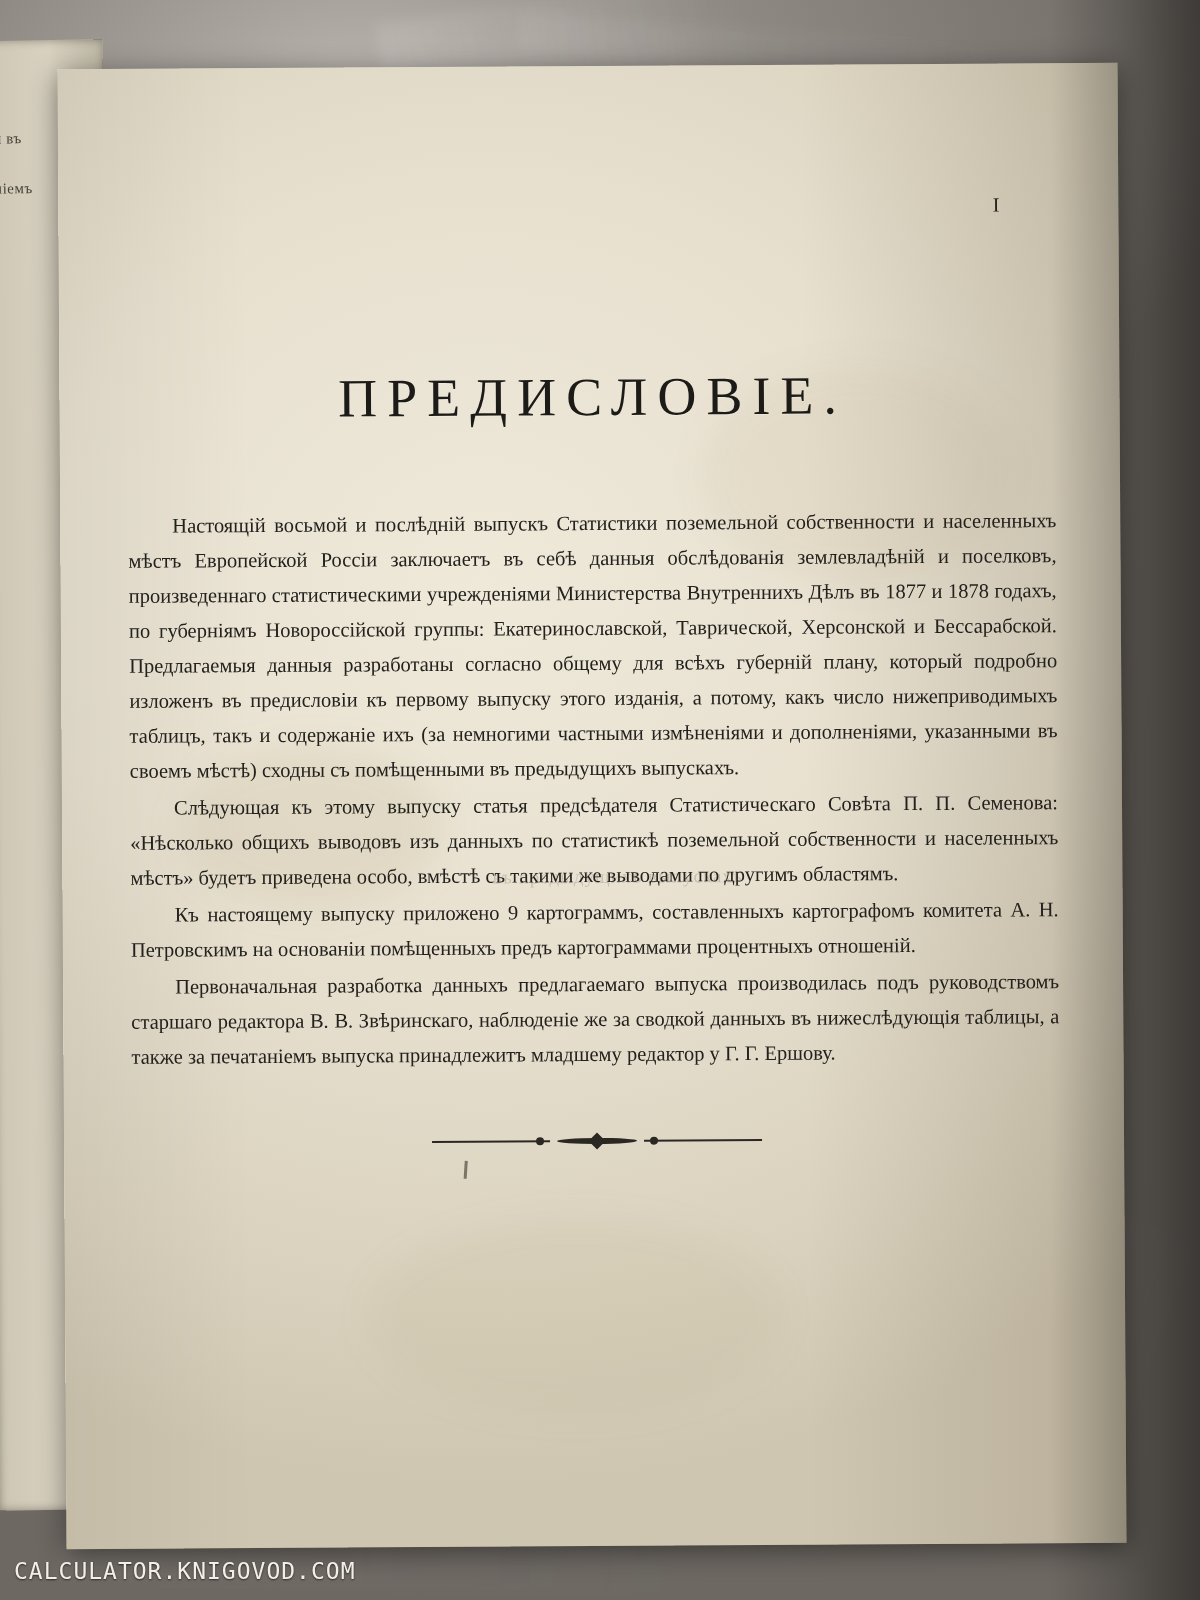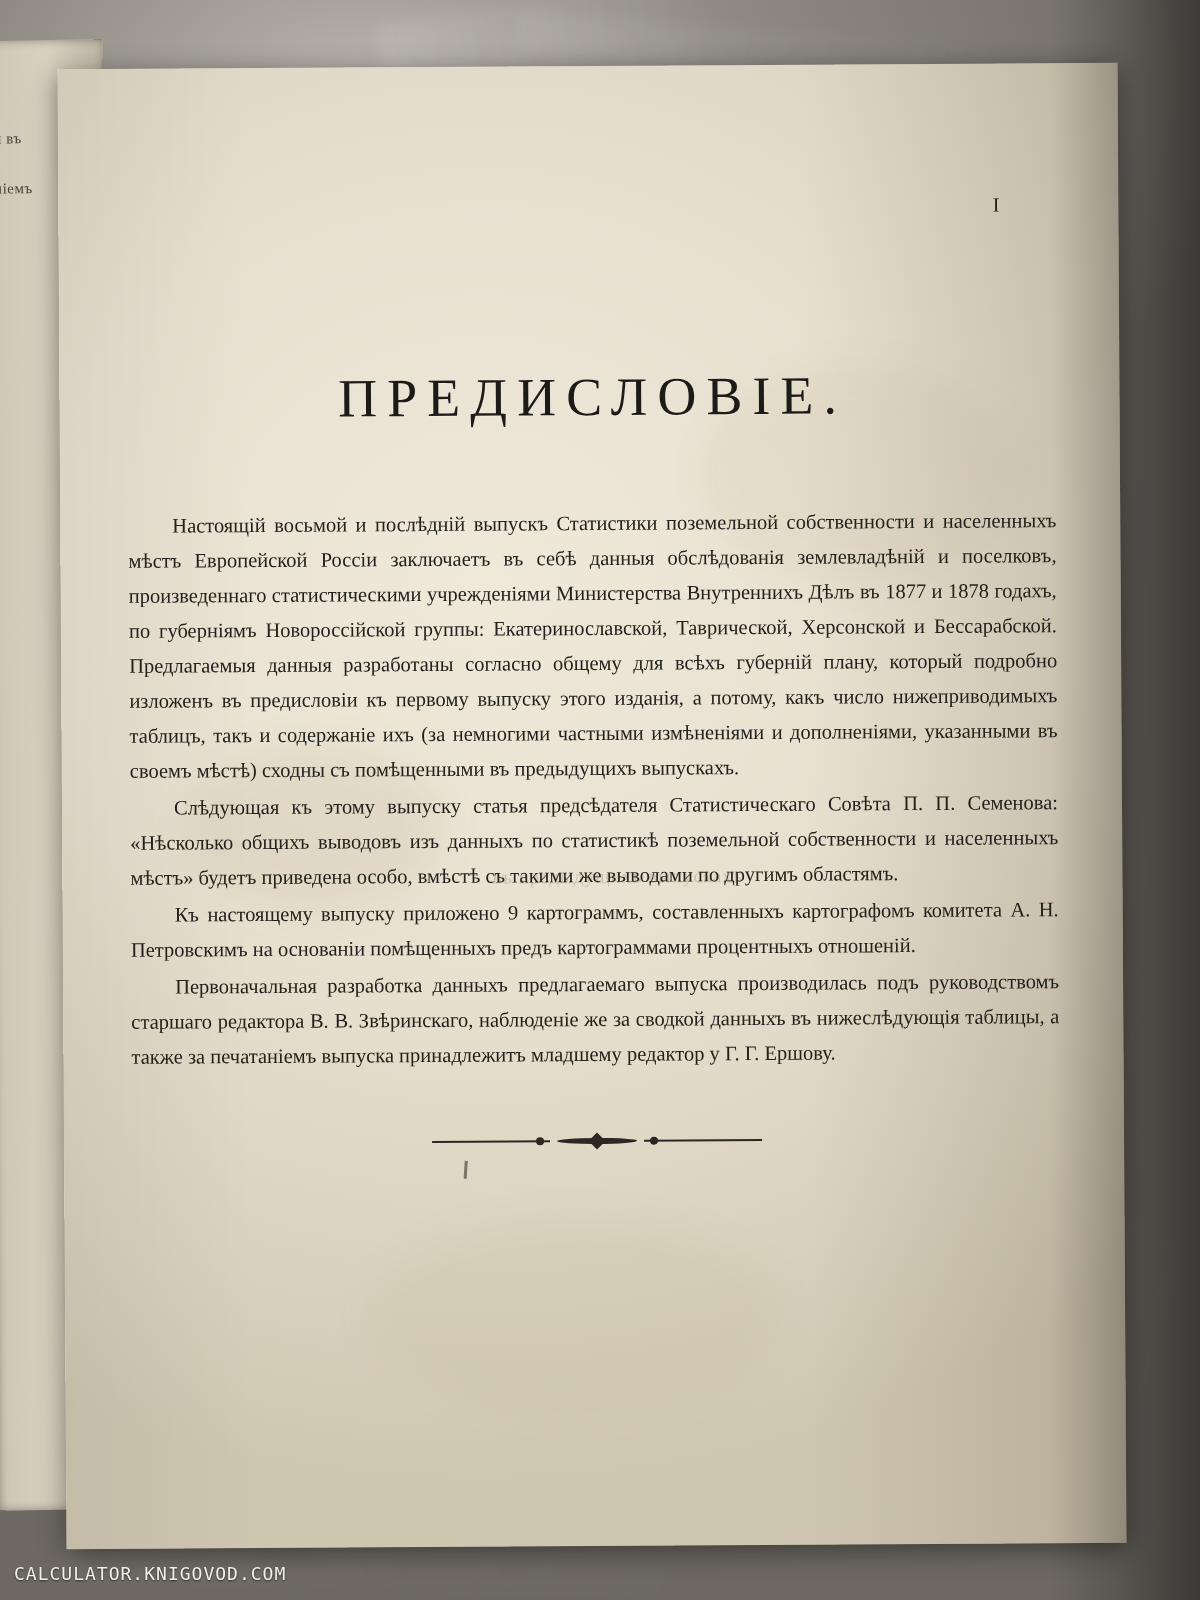--- a/index.html
+++ b/index.html
@@ -210,21 +210,21 @@
     background: rgba(40,35,28,0.55);
     transform: rotate(4deg);
   }
 
   
   .watermark {
     position: absolute;
     left: 14px;
     bottom: 16px;
     font-family: "DejaVu Sans Mono", monospace;
-    font-size: 18px;
+    font-size: 23px;
     letter-spacing: 1px;
     color: #f2efe8;
     text-shadow: 0 1px 2px rgba(0,0,0,0.6);
     z-index: 20;
   }
 </style>
 </head>
 <body>
 
 <div id="scene">

